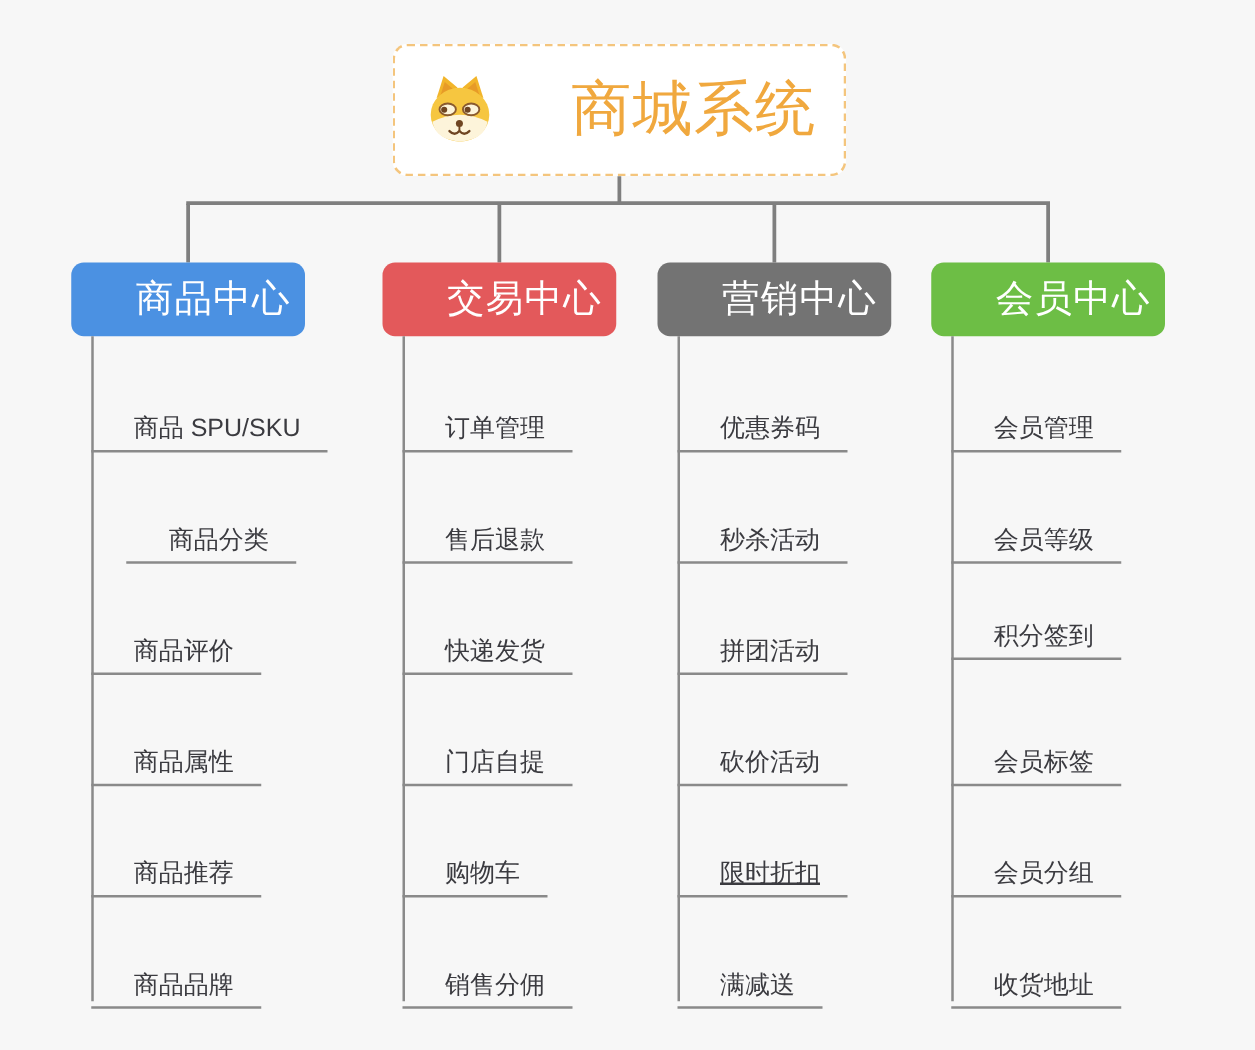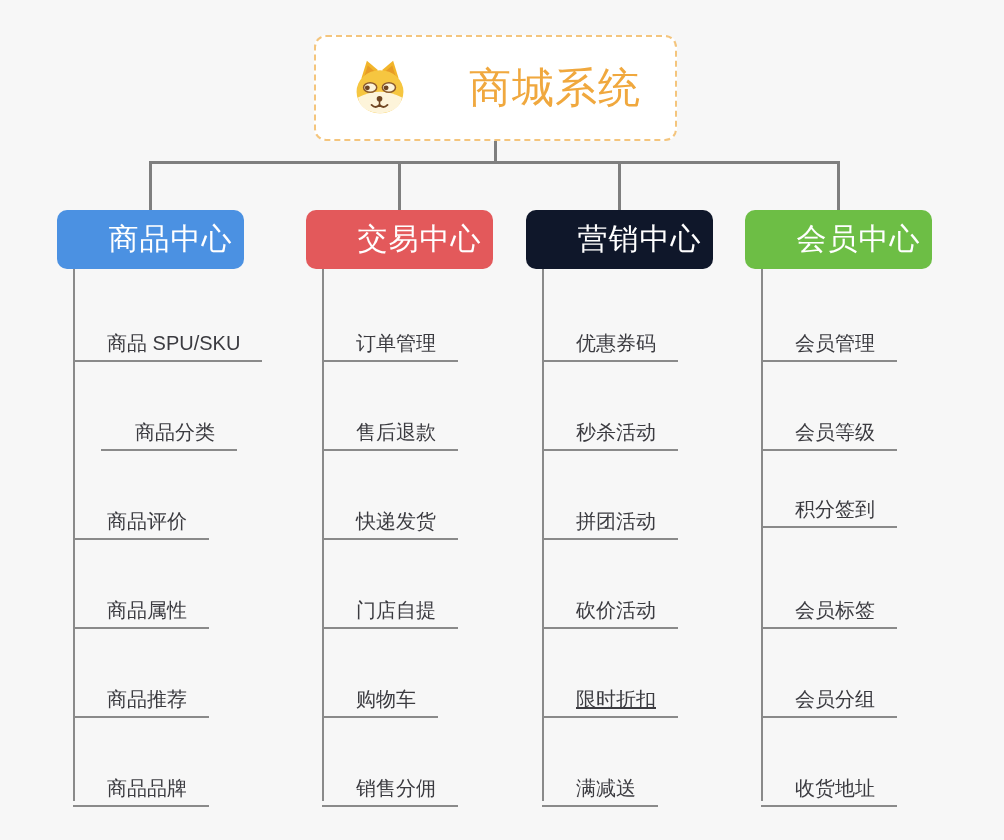--- a/index.html
+++ b/index.html
@@ -23,21 +23,21 @@
     background: #ffffff;
     border: 2px dashed var(--root-border, #f4c57d);
     border-radius: 12px;
     box-sizing: border-box;
     display: flex;
     align-items: center;
     justify-content: center;
     gap: 15px;
   }
   .root-title {
-    font-size: 42px;
+    font-size: 48px;
     font-weight: 500;
     letter-spacing: 1px;
     color: var(--root-title, #f0a83e);
     line-height: 1;
     white-space: nowrap;
     margin-left: 44px;
   }
   .root-icon { width: 60px; height: 60px; flex: 0 0 auto; }
 
   
@@ -149,21 +149,21 @@
     <div class="branch-trunk"></div>
   <div class="leaf-node" style="top: 316px;">订单管理</div>
       <div class="leaf-node" style="top: 405px;">售后退款</div>
       <div class="leaf-node" style="top: 494px;">快递发货</div>
       <div class="leaf-node" style="top: 583px;">门店自提</div>
       <div class="leaf-node" style="top: 672px;">购物车</div>
       <div class="leaf-node" style="top: 761px;">销售分佣</div>
     </div>
 
   <div class="branch-col c2">
-    <div class="branch-box" style="background: #0f172a;">
+    <div class="branch-box" style="background: #737373;">
       <span>营销中心</span>
     </div>
     <div class="branch-trunk"></div>
   <div class="leaf-node" style="top: 316px;">优惠券码</div>
       <div class="leaf-node" style="top: 405px; text-align: right;">秒杀活动</div>
       <div class="leaf-node" style="top: 494px;">拼团活动</div>
       <div class="leaf-node" style="top: 583px;">砍价活动</div>
       <div class="leaf-node" style="top: 672px; text-decoration: underline;">限时折扣</div>
       <div class="leaf-node" style="top: 761px;">满减送</div>
     </div>

